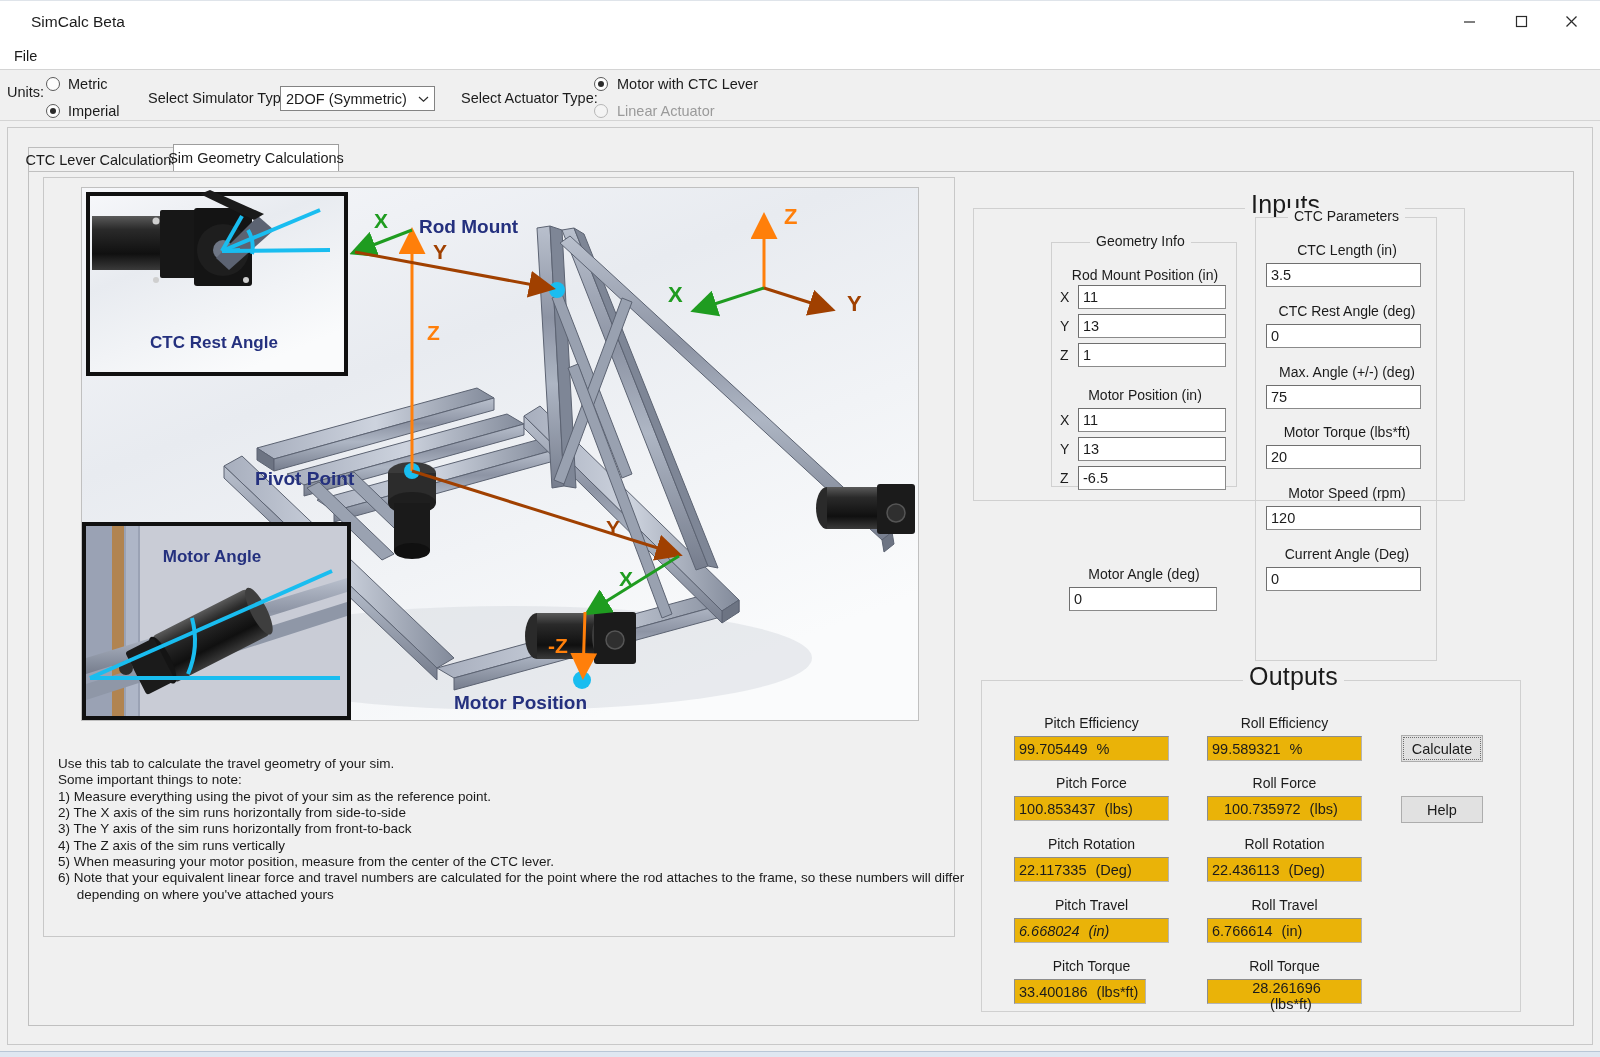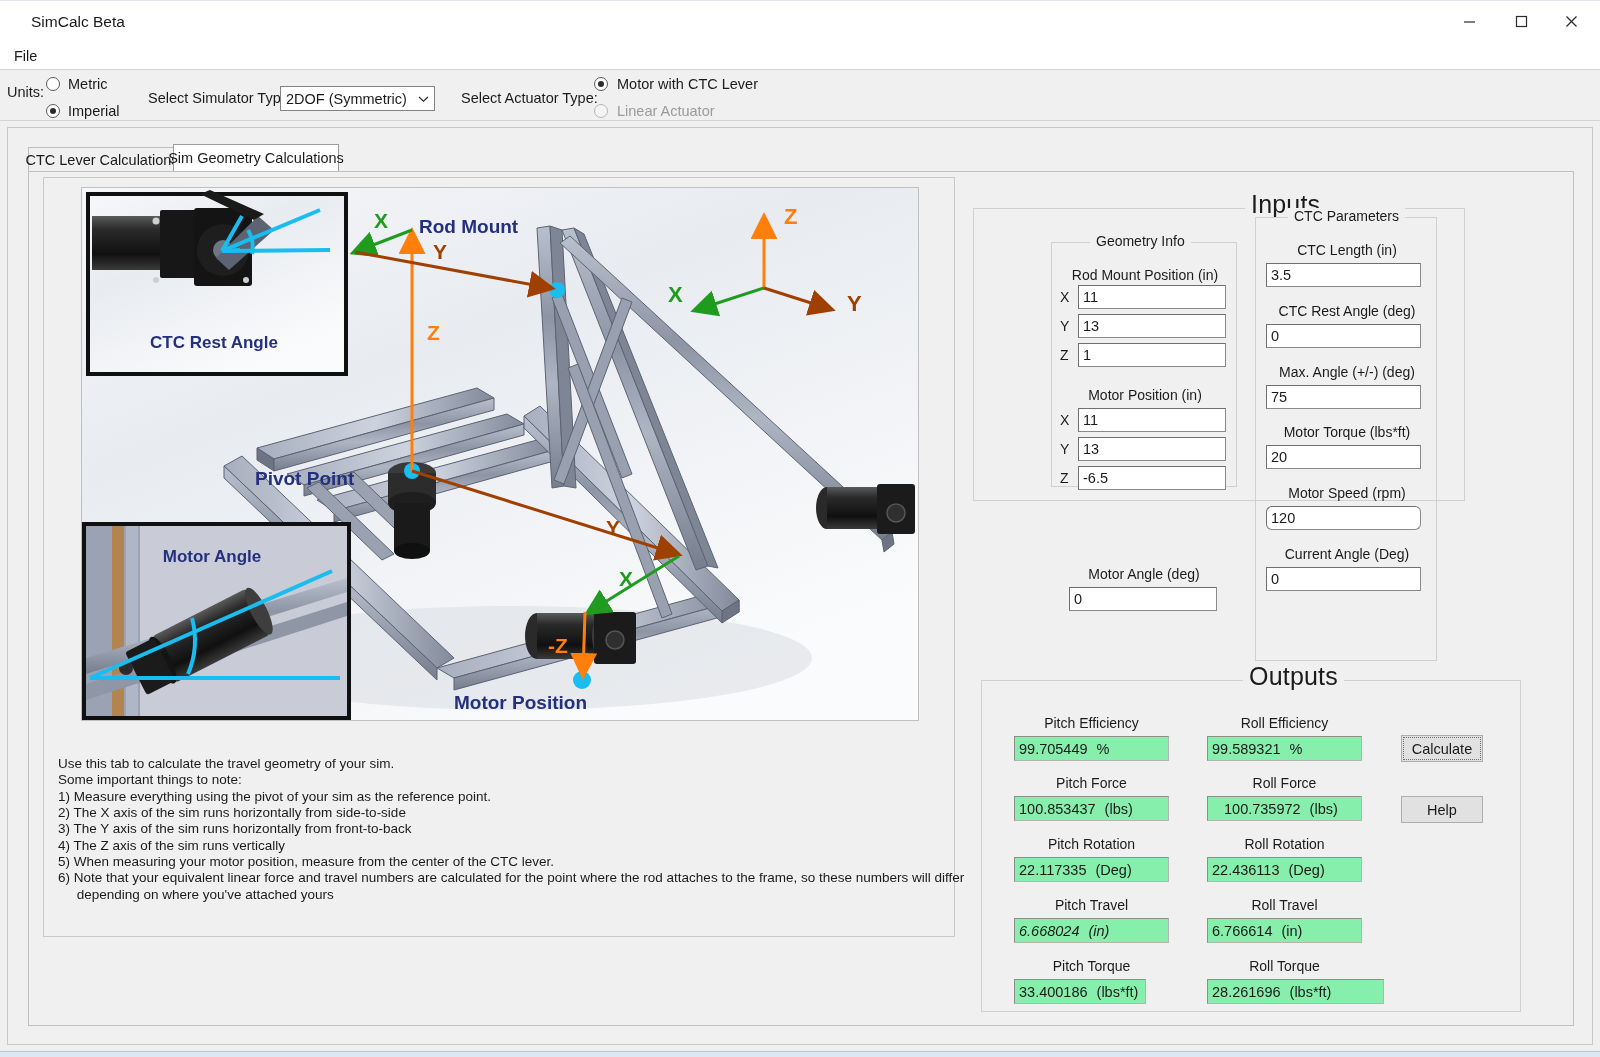--- a/index.html
+++ b/index.html
@@ -159,21 +159,21 @@
     position: absolute; height: 24px;
     background: #ffffff; border: 1px solid #8a8a8a;
     border-top-color: #6f6f6f; border-left-color: #6f6f6f;
     font-size: 14.5px; color: #1b1b1b;
     display: flex; align-items: center;
     padding-left: 4px;
     white-space: nowrap;
   }
   .outbox {
     position: absolute; height: 25px;
-    background: #86efac;
+    background: #eab308;
     border: 1px solid #b4b4b4;
     border-top: 1px solid #8d8d8d; border-left: 1px solid #8d8d8d;
     font-size: 14.5px; color: #1b1b1b;
     display: flex; align-items: center;
     padding-left: 4px; white-space: nowrap;
   }
   .outbox .unit { margin-left: 9px; }
 
   .btn {
     position: absolute;
@@ -517,21 +517,21 @@
         <span class="field-label" style="left:0px; top:85px; width:182px;">CTC Rest Angle (deg)</span>
         <div class="textbox" style="left:10px; top:106px; width:155px;">0</div>
 
         <span class="field-label" style="left:0px; top:146px; width:182px;">Max. Angle (+/-) (deg)</span>
         <div class="textbox" style="left:10px; top:167px; width:155px;">75</div>
 
         <span class="field-label" style="left:0px; top:206px; width:182px;">Motor Torque (lbs*ft)</span>
         <div class="textbox" style="left:10px; top:227px; width:155px;">20</div>
 
         <span class="field-label" style="left:0px; top:267px; width:182px;">Motor Speed (rpm)</span>
-        <div class="textbox" style="left:10px; top:288px; width:155px;border-radius:6px;">120</div>
+        <div class="textbox" style="left:10px; top:288px; width:155px;">120</div>
 
         <span class="field-label" style="left:0px; top:328px; width:182px;">Current Angle (Deg)</span>
         <div class="textbox" style="left:10px; top:349px; width:155px;">0</div>
       </div>
 
       <div class="groupbox" style="left:952px; top:508px; width:540px; height:332px;">
         <span class="gb-caption big" style="left:230px; top:-19px;">Outputs</span>
 
         <span class="field-label" style="left:22px; top:34px; width:175px;">Pitch Efficiency</span>
         <div class="outbox" style="left:32px; top:55px; width:155px;">
@@ -581,21 +581,21 @@
           <span class="unit">(Deg)</span>
         </div>
 
         <span class="field-label" style="left:215px; top:216px; width:175px;">Roll Travel</span>
         <div class="outbox" style="left:225px; top:237px; width:155px;">
           <span>6.766614</span>
           <span class="unit">(in)</span>
         </div>
 
         <span class="field-label" style="left:215px; top:277px; width:175px;">Roll Torque</span>
-        <div class="outbox" style="left:225px; top:298px; width:177px;">
+        <div class="outbox" style="left:225px; top:298px; width:155px;flex-direction:column;">
           <span>28.261696</span>
           <span class="unit">(lbs*ft)</span>
         </div>
 
         <div class="btn focus" style="left:419px; top:54px; width:82px; height:27px;">
           <span>Calculate</span>
         </div>
         <div class="btn" style="left:419px; top:115px; width:82px; height:27px;">
           <span>Help</span>
         </div>

